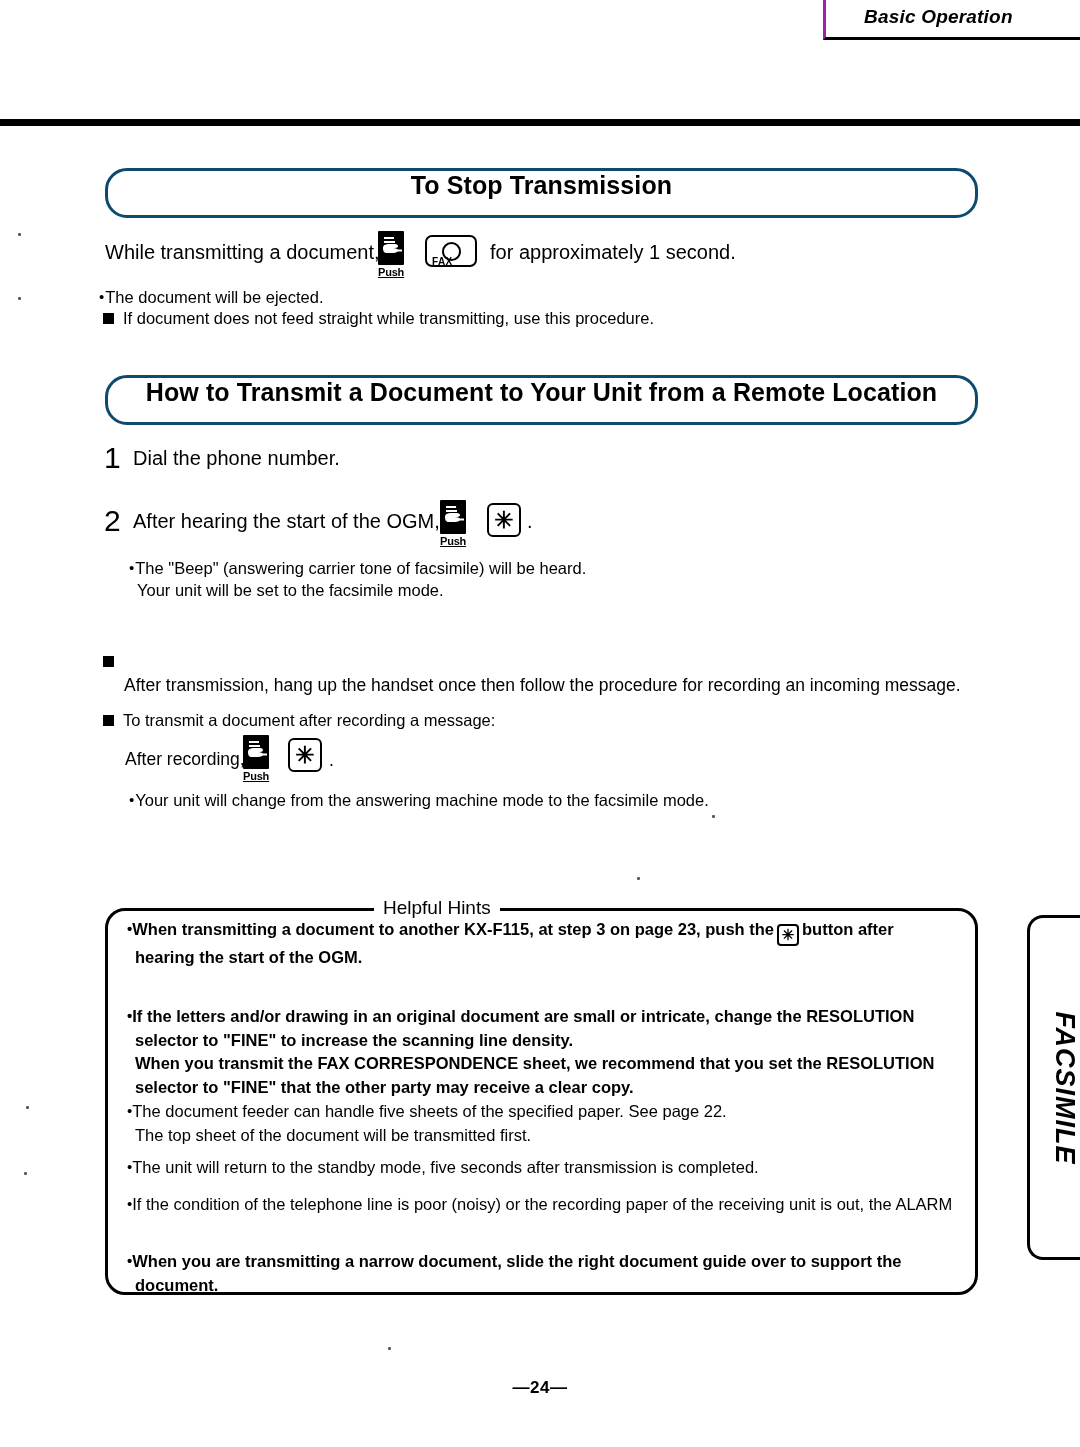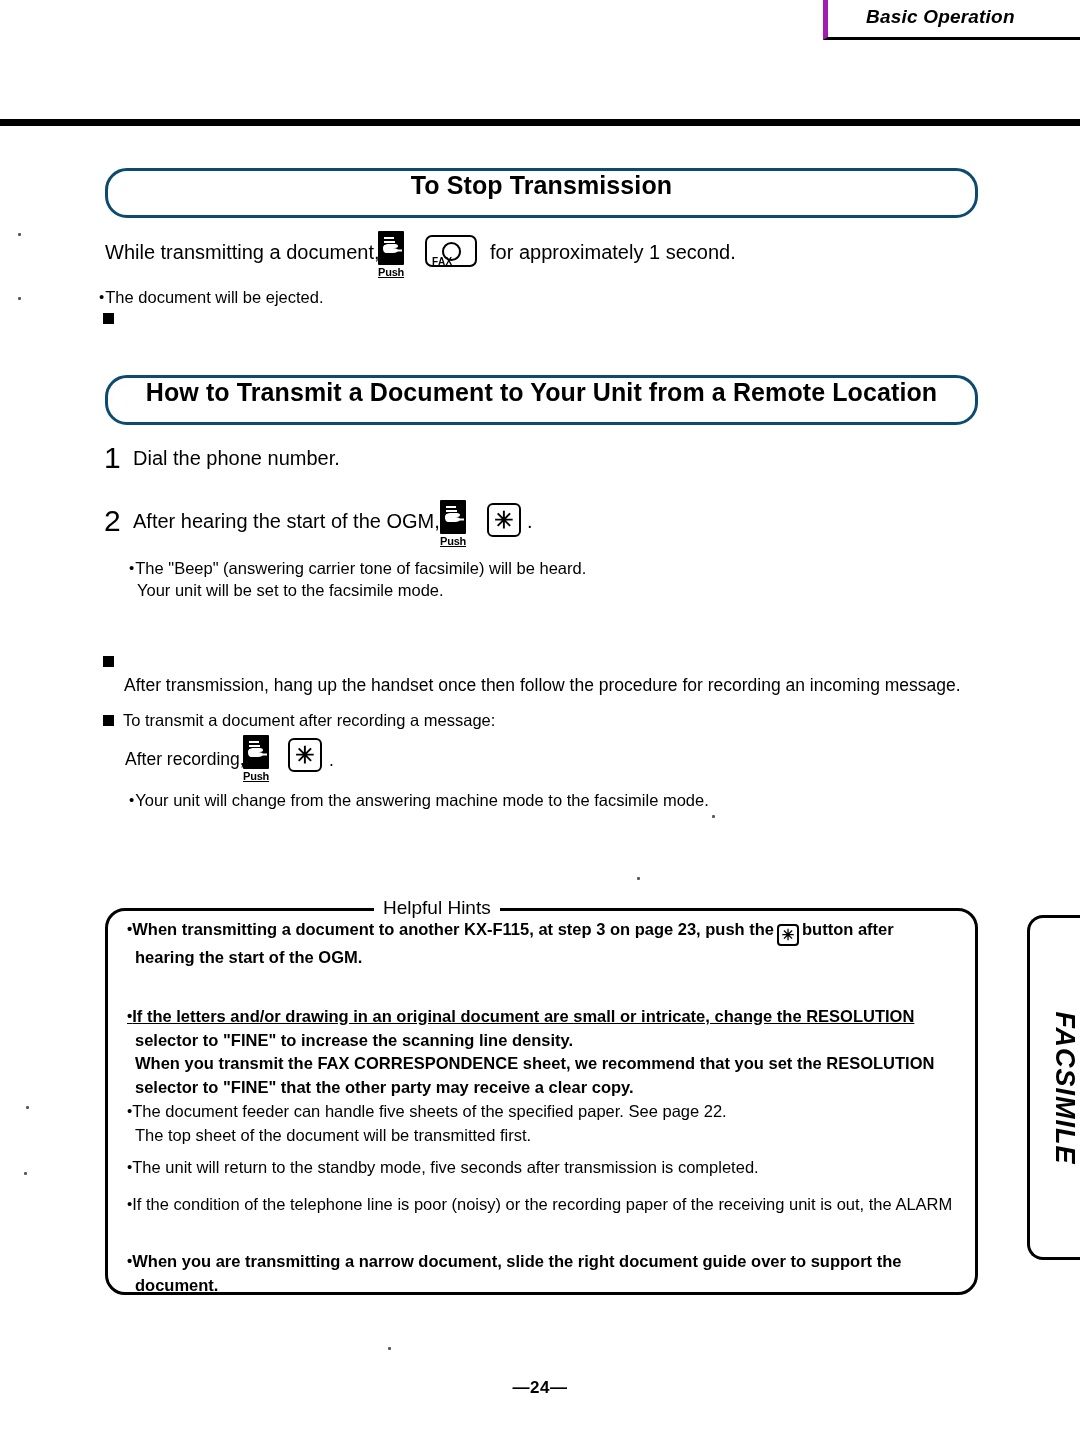--- a/index.html
+++ b/index.html
@@ -16,21 +16,21 @@
     overflow: hidden;
   }
 
   
   .header-tab {
     position: absolute;
     left: 823px;
     top: 0px;
     width: 257px;
     height: 40px;
-    border-left: 5px solid #a21caf;
+    border-left: 3px solid #a21caf;
     border-bottom: 3px solid #000;
     box-sizing: border-box;
   }
   .header-tab .label {
     position: absolute;
     left: 38px;
     top: 6px;
     font-size: 19px;
     font-weight: bold;
     font-style: italic;
@@ -306,21 +306,21 @@
   <span class="circle"></span>
 </div>
 
 <div class="para big" style="left:490px; top:240px;">for approximately 1 second.</div>
 
 <div class="dotline" style="left:99px; top:286px;">
   <span class="dot">•</span><span>The document will be ejected.</span>
 </div>
 
 <div class="sqline" style="left:103px; top:307px; width:860px;">
-  <span class="sq"></span>
+  <span class="sq"></span><span>If document does not feed straight while transmitting, use this procedure.</span>
 </div>
 
 <div class="section-pill" id="pill-remote">
   <span class="title">How to Transmit a Document to Your Unit from a Remote Location</span>
 </div>
 
 <div class="stepnum" style="left:104px; top:443px;">1</div>
 <div class="para big" style="left:133px; top:446px;">Dial the phone number.</div>
 
 <div class="stepnum" style="left:104px; top:506px;">2</div>
@@ -379,21 +379,21 @@
 </div>
 
 <div id="hints-box"></div>
 <div id="hints-legend">Helpful Hints</div>
 
 <div class="hint boldhint" style="top:917px;">
   <span class="dot">•</span><span>When transmitting a document to another KX-F115, at step 3 on page 23, push the</span><span class="starbtn-inline">✳</span><span>button after</span><br>
   <span class="ind" style="padding-left:8px;">hearing the start of the OGM.</span>
 </div>
 
-<div class="hint boldhint" style="top:1004px;text-decoration:underline;">
+<div class="hint boldhint" style="top:1004px;">
   <span class="dot">•</span><span>If the letters and/or drawing in an original document are small or intricate, change the RESOLUTION</span><br>
   <span class="ind" style="padding-left:8px;">selector to "FINE" to increase the scanning line density.</span><br>
   <span class="ind" style="padding-left:8px;">When you transmit the FAX CORRESPONDENCE sheet, we recommend that you set the RESOLUTION</span><br>
   <span class="ind" style="padding-left:8px;">selector to "FINE" that the other party may receive a clear copy.</span>
 </div>
 
 <div class="hint" style="top:1099px;">
   <span class="dot">•</span><span>The document feeder can handle five sheets of the specified paper. See page 22.</span><br>
   <span class="ind" style="padding-left:8px;">The top sheet of the document will be transmitted first.</span>
 </div>

